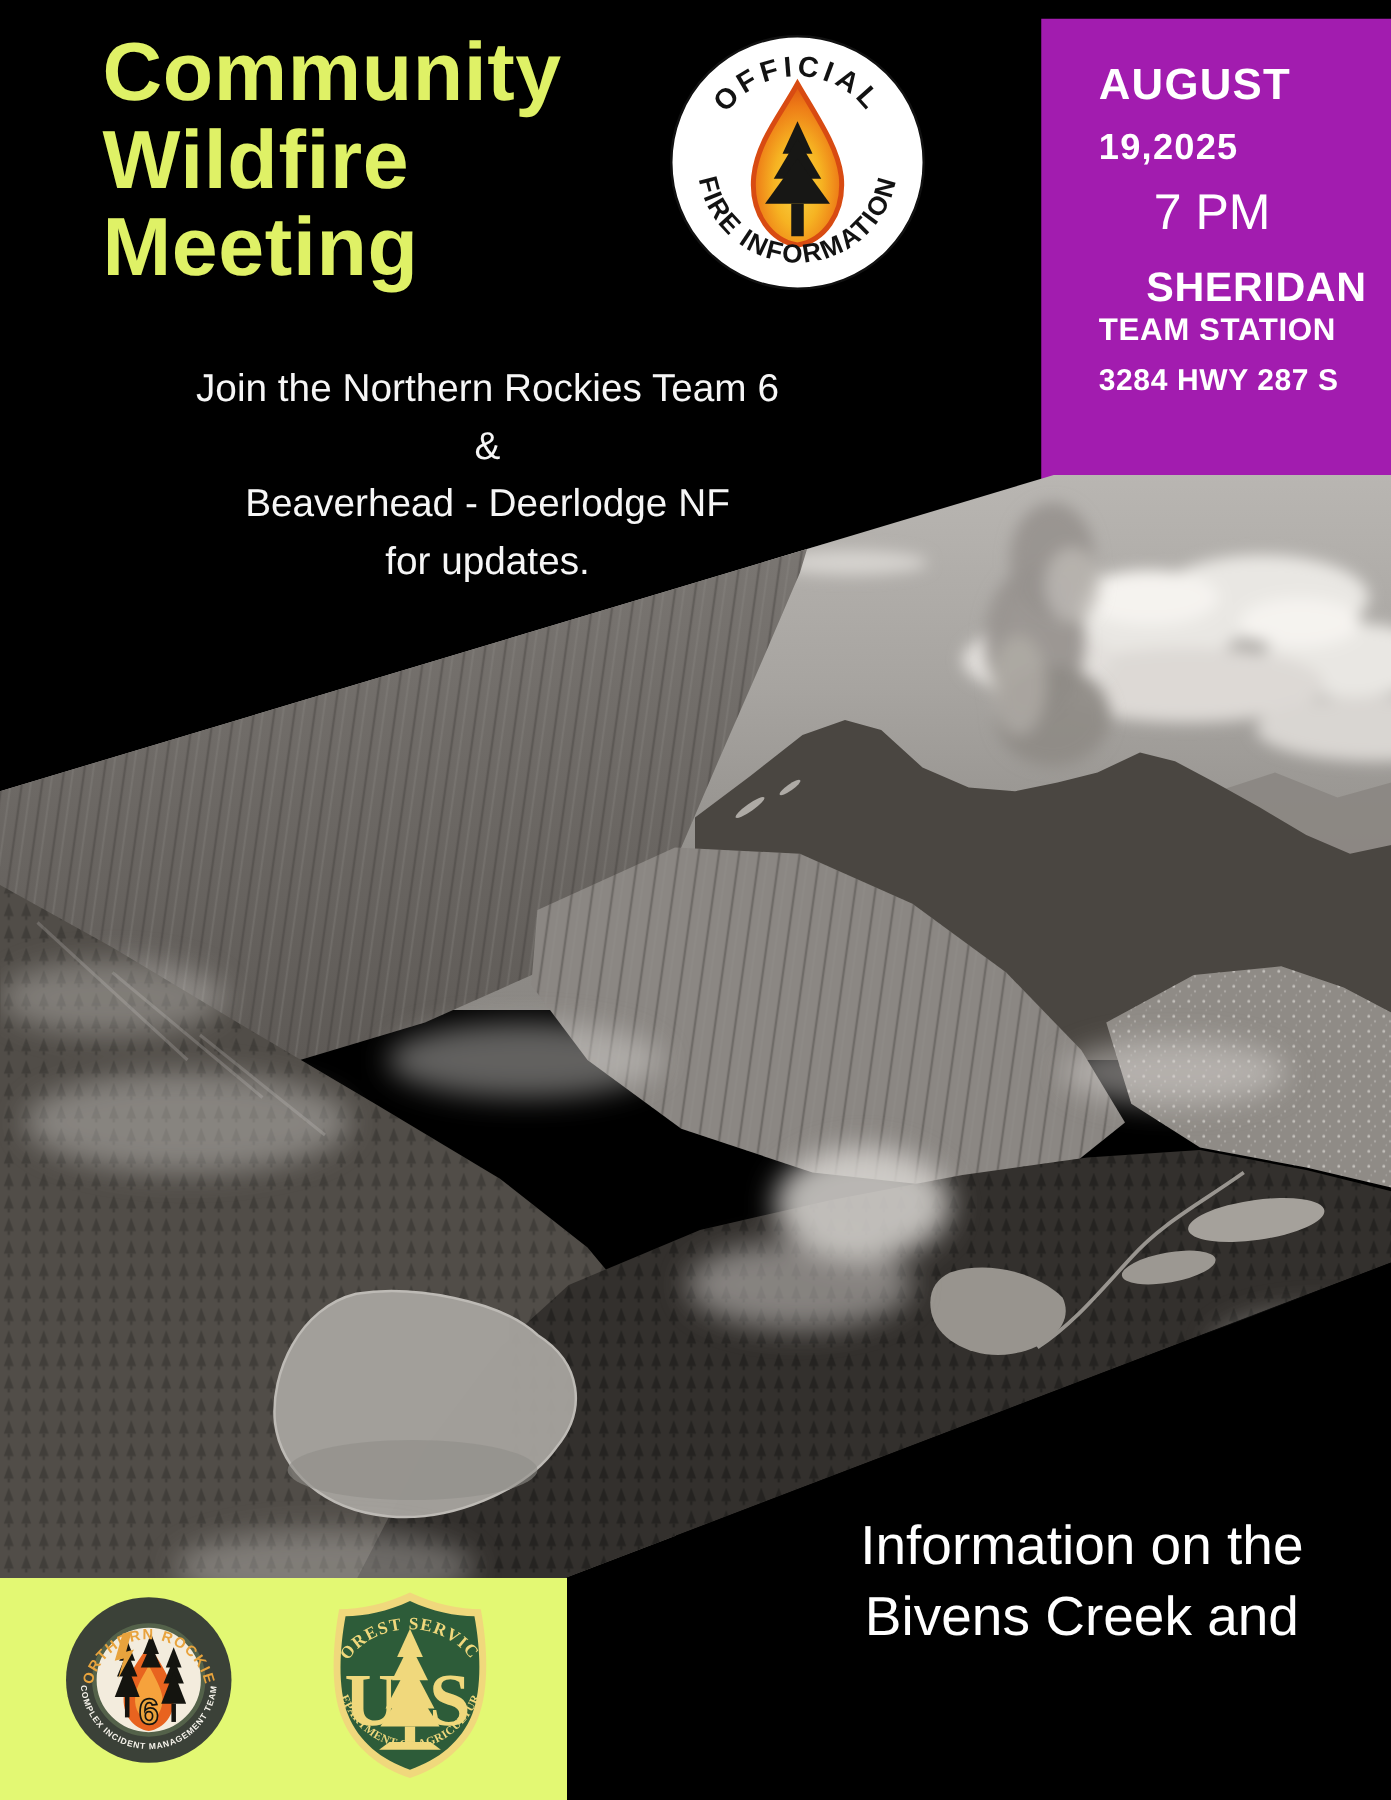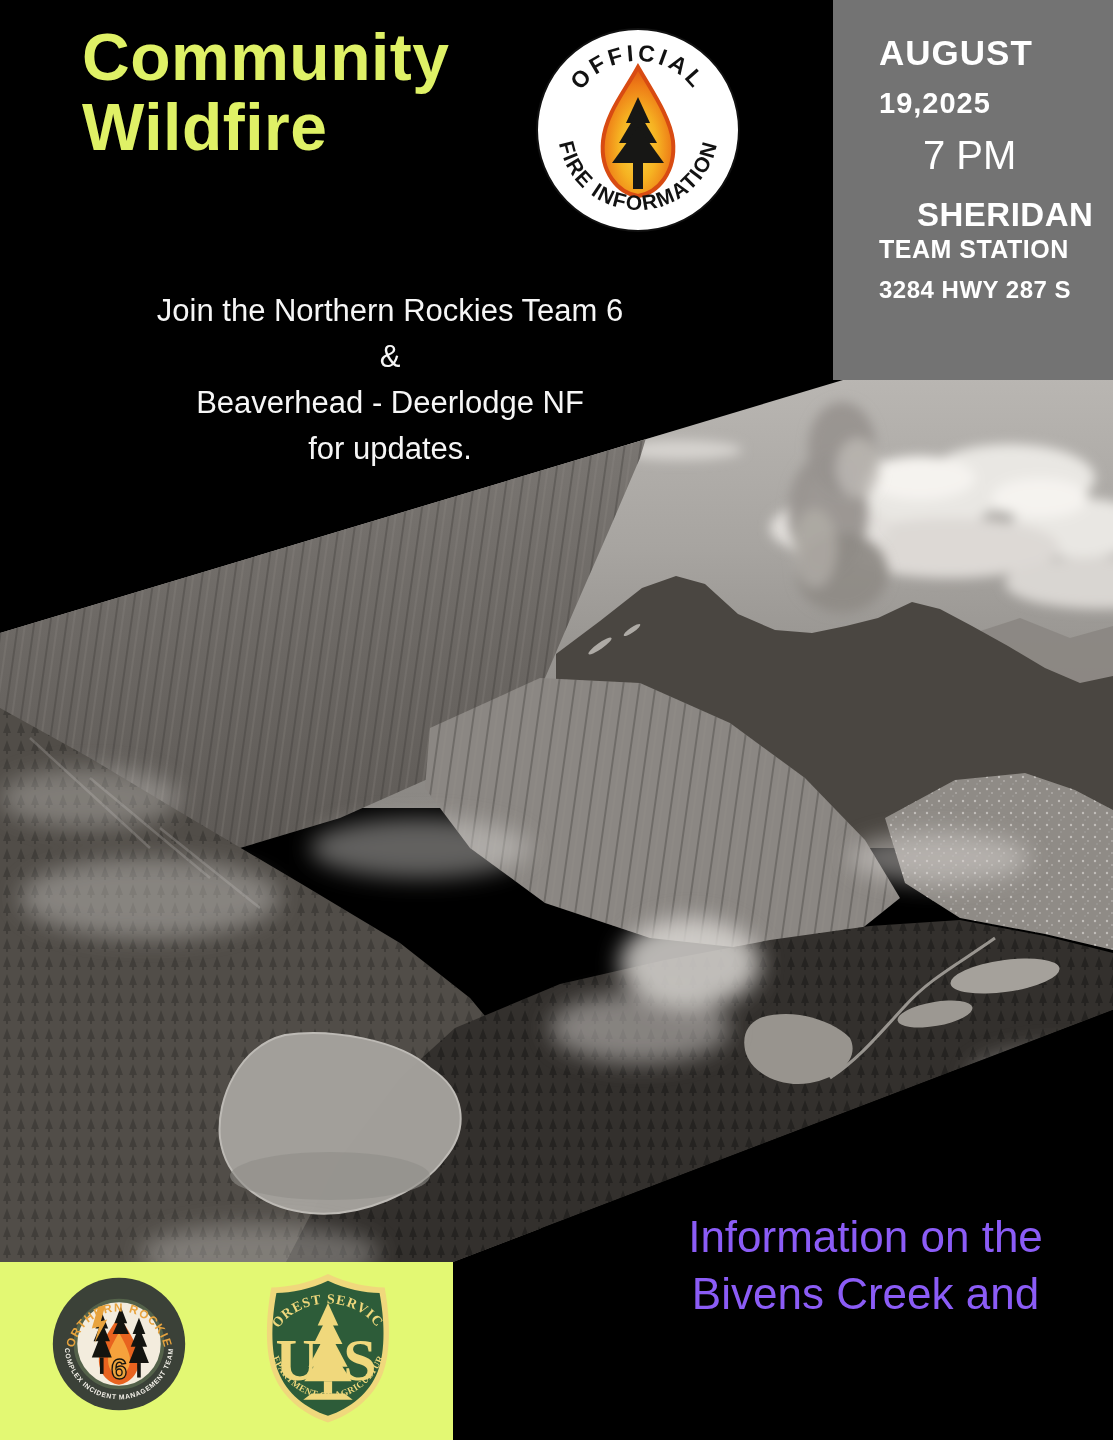--- a/index.html
+++ b/index.html
@@ -8,55 +8,56 @@
 
   
   .title{position:absolute;left:82px;top:22px;color:#dff166;font-size:66px;font-weight:700;
          line-height:70px;letter-spacing:.5px;}
   .title div{white-space:nowrap;}
 
   
   .badge{position:absolute;left:533px;top:25px;width:210px;height:210px;}
 
   
-  .event-box{position:absolute;left:833px;top:0;width:280px;height:380px;background:#737373;
+  .event-box{position:absolute;left:833px;top:15px;width:280px;height:380px;background:#a21caf;
              color:#fff;box-sizing:border-box;padding:28px 10px 0 46px;}
   .eb-month{font-size:35px;font-weight:700;letter-spacing:1px;line-height:50px;}
   .eb-date{font-size:29px;font-weight:700;letter-spacing:1px;line-height:50px;}
   .eb-time{font-size:40px;font-weight:300;line-height:54px;padding-left:44px;}
   .eb-venue{font-size:33px;font-weight:700;margin-top:14px;line-height:38px;letter-spacing:.5px;margin-left:38px;}
   .eb-venue2{font-size:25px;font-weight:700;line-height:30px;letter-spacing:.5px;}
   .eb-addr{font-size:24px;font-weight:700;margin-top:12px;letter-spacing:.5px;}
 
   
   .invite{position:absolute;left:0;top:288px;width:780px;text-align:center;color:#f6f6f6;
           font-weight:300;font-size:31px;line-height:46px;}
 
   
   .photo-wrap{position:absolute;left:0;top:378px;width:1113px;height:890px;
       clip-path:polygon(0px 255px,843px 2px,1113px 2px,1113px 632px,448px 886px,0px 886px);}
   .photo-wrap svg{display:block;width:1113px;height:890px;}
 
   
-  .info{position:absolute;left:618px;top:1208px;width:495px;text-align:center;color:#8b5cf6;
+  .info{position:absolute;left:618px;top:1208px;width:495px;text-align:center;color:#ffffff;
         font-weight:300;font-size:44px;line-height:57px;}
 
   
   .strip{position:absolute;left:0;top:1262px;width:453px;height:178px;background:#e3f873;}
   .nr-logo{position:absolute;left:51px;top:14px;width:136px;height:146px;}
   .fs-logo{position:absolute;left:260px;top:10px;width:136px;height:152px;}
 </style>
 </head>
 <body>
 
 <div class="page">
 
   <div class="title">
     <div>Community</div>
     <div>Wildfire</div>
+    <div>Meeting</div>
   </div>
 
   <div class="badge">
     <svg viewBox="0 0 210 210">
       <defs>
         <radialGradient id="bg-flame" cx="50%" cy="62%" r="60%">
           <stop offset="0%" stop-color="#f9d847"></stop>
           <stop offset="45%" stop-color="#f6b322"></stop>
           <stop offset="80%" stop-color="#ee7c17"></stop>
           <stop offset="100%" stop-color="#e05a12"></stop>

